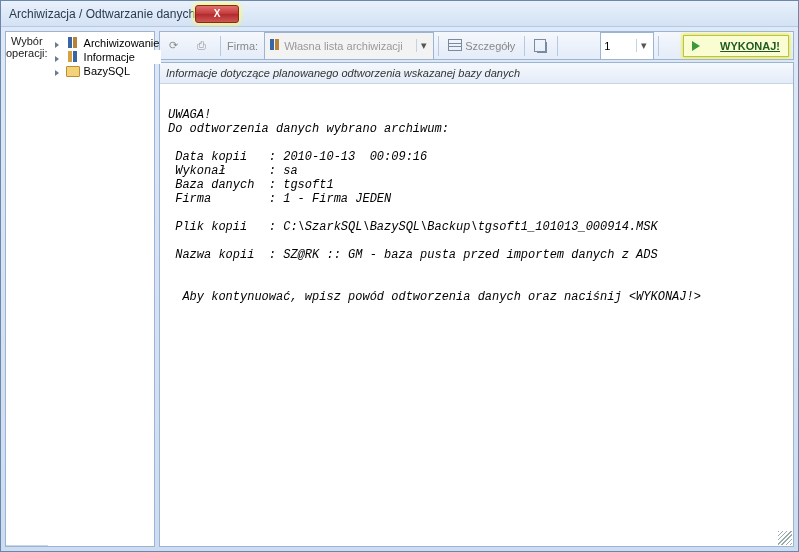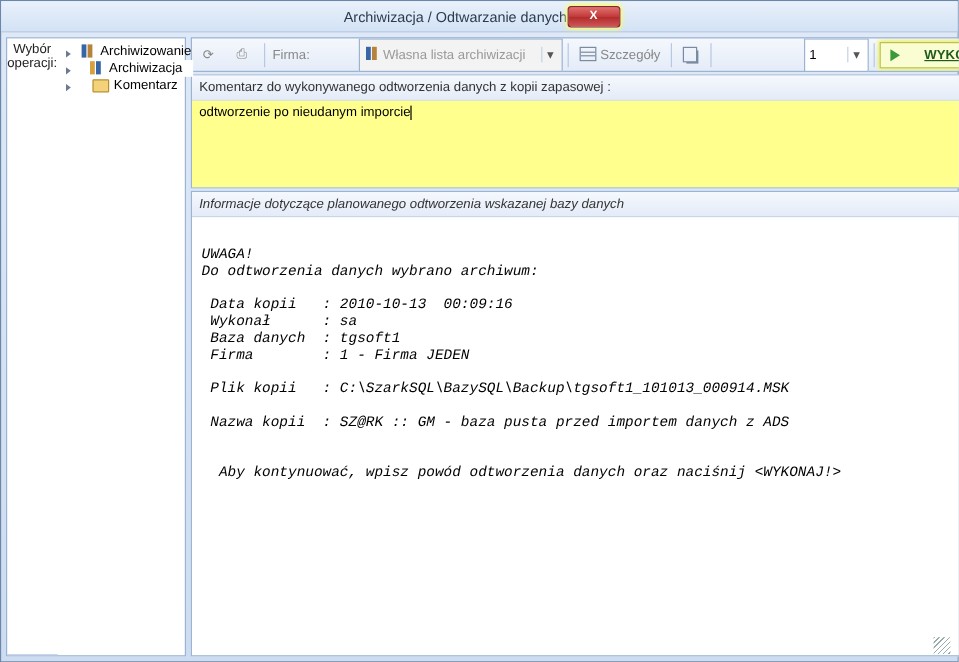--- a/index.html
+++ b/index.html
@@ -7,21 +7,21 @@
   .window {
     width: 799px; height: 552px;
     background: linear-gradient(#dfe9f7, #cddcf0);
     border: 1px solid #6a87ab;
     position: relative;
     display: flex; flex-direction: column;
   }
   .titlebar {
     height: 26px;
     background: linear-gradient(#e9f1fb, #d3e2f5);
-    display: flex; align-items: center; justify-content: center;
+    display: flex; align-items: center; justify-content: flex-start;
     padding: 0 4px 0 8px;
     border-bottom: 1px solid #b7c9e2;
   }
   .titlebar-text { color: #2a3b50; font-size: 12px; }
   .close-btn {
     width: 44px; height: 18px;
     background: linear-gradient(#e27070, #c23a3a 49%, #b02a2a 50%, #d05555);
     border: 1px solid #8a2626; border-radius: 3px;
     color: #fff; font-weight: bold; font-size: 10px;
     display: flex; align-items: center; justify-content: center;
@@ -41,21 +41,20 @@
     text-align: center; padding: 3px 0;
     border-bottom: 1px solid #c9d6e8;
     color: #222;
   }
   .tree { padding: 4px 4px; }
   .tree-item {
     display: flex; align-items: center; gap: 4px;
     padding: 1px 2px 1px 14px; cursor: pointer;
     color: #000;
     position: relative;
-    justify-content: center;
   }
   .tree-item.selected { background: #fff; }
   .tree-item .dot {
     position:absolute; left:3px; top:6px;
     width:0; height:0;
     border-left: 4px solid #6a7a90;
     border-top: 3px solid transparent;
     border-bottom: 3px solid transparent;
   }
   .ico { width: 14px; height: 12px; display: inline-block; position: relative; }
@@ -83,21 +82,21 @@
   }
   .tbtn {
     height: 22px; display: flex; align-items: center;
     padding: 0 4px; color: #888; gap: 3px;
     border: 1px solid transparent; border-radius: 2px;
     cursor: default;
   }
   .sep { width:1px; height:20px; background:#b7c9e2; }
   .combo {
     border: 1px solid #9bb4d4; background:#fff; height:28px;
-    display:flex; align-items:center; padding:0 3px; gap:2px;margin-left:35px;
+    display:flex; align-items:center; padding:0 3px; gap:2px;
   }
   .combo .dd { width:14px; text-align:center; color:#555; cursor:pointer; border-left:1px solid #c4d2e6; }
   .combo.disabled { color:#999; background:#f3f3f3; }
   .lbl { color:#2a3b50; padding:0 2px; }
   .wykonaj {
     margin-left:auto;
     background: #fafdd2;
     border:1px solid #b9c34a;
     box-shadow: 0 0 4px rgba(220,220,60,0.9), 0 0 0 2px rgba(255,255,100,0.4);
     display:flex; align-items:center; gap:20px;
@@ -182,26 +181,26 @@
       <div class="sidebar-header">Wybór operacji:</div>
       <div class="tree">
         <div class="tree-item">
           <span class="dot"></span>
           <span class="ico ico-arch"></span>
           <span>Archiwizowanie</span>
         </div>
         <div class="tree-item selected">
           <span class="dot"></span>
           <span class="ico ico-rest"></span>
-          <span>Archiwizacja</span>
+          <span>Informacje</span>
         </div>
         <div class="tree-item">
           <span class="dot"></span>
           <span class="ico ico-hist"></span>
-          <span>Komentarz</span>
+          <span>BazySQL</span>
         </div>
       </div>
     </div>
 
     <div class="main">
 
       <div class="toolbar">
         <div class="tbtn">
           <span class="tico tico-refresh">⟳</span>
         </div>
@@ -230,24 +229,20 @@
           <span style="flex:1;">1</span>
           <span class="dd">▾</span>
         </div>
         <div class="sep"></div>
         <div class="wykonaj">
           <span class="arrow"></span>
           <span>WYKONAJ!</span>
         </div>
       </div>
 
-      <div class="panel">
-        <div class="panel-header">Komentarz do wykonywanego odtworzenia danych z kopii zapasowej :</div>
-        <div class="comment-area"><span>odtworzenie po nieudanym imporcie</span><span class="cursor"></span></div>
-      </div>
 
       <div class="panel info-panel">
         <div class="panel-header">Informacje dotyczące planowanego odtworzenia wskazanej bazy danych</div>
         <div class="info-body">
 UWAGA!
 Do odtworzenia danych wybrano archiwum:
 
  Data kopii   : 2010-10-13  00:09:16
  Wykonał      : sa
  Baza danych  : tgsoft1

